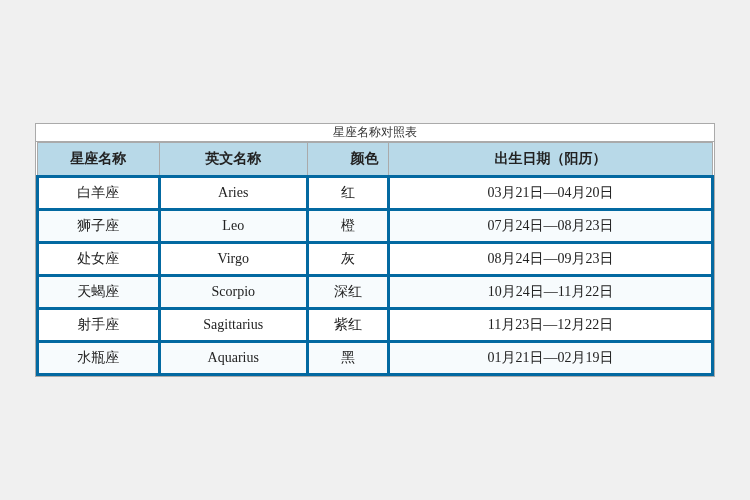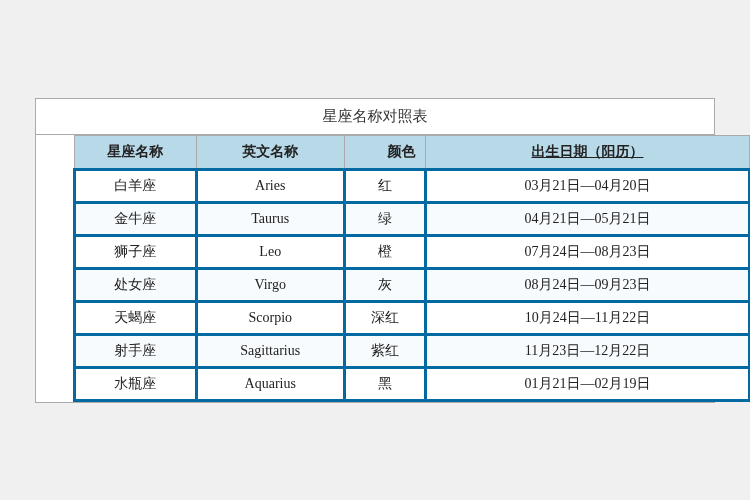--- a/index.html
+++ b/index.html
@@ -13,29 +13,28 @@
       font-family: 'SimSun', 'STSong', serif;
       font-size: 14px;
     }
     .container {
       width: 680px;
       background: #fff;
       border: 1px solid #aaa;
     }
     .title {
       text-align: center;
-      padding: 8px 0;
-      font-size: 15px;
+      padding: 0 0;
+      font-size: 12px;
       color: #333;
       border-bottom: 1px solid #aaa;
     }
     table {
       width: 100%;
       border-collapse: collapse;
-      margin-left: 37px;
     }
     thead tr th {
       background-color: #b8d9e8;
       border: 1px solid #aaa;
       padding: 7px 8px;
       text-align: center;
       font-weight: bold;
       color: #222;
     }
     tbody tr td {
@@ -46,21 +45,21 @@
     }
     tbody tr:nth-child(even) {
       background-color: #f7fbfd;
     }
     tbody tr:nth-child(odd) {
       background-color: #ffffff;
     }
     .col-name { width: 18%; }
     .col-en   { width: 22%; }
     .col-color{ width: 12%; padding-left: 41px; }
-    .col-date { width: 48%; text-decoration: underline; }
+    .col-date { width: 48%; }
   </style>
 </head>
 <body>
 
 <div class="container">
   <div class="title">星座名称对照表</div>
   <table>
     <thead>
       <tr>
         <th class="col-name">星座名称</th>
@@ -68,26 +67,20 @@
         <th class="col-color">颜色</th>
         <th class="col-date">出生日期（阳历）</th>
       </tr>
     </thead>
     <tbody id="table-body">
     <tr>
           <td>白羊座</td>
           <td>Aries</td>
           <td>红</td>
           <td>03月21日—04月20日</td>
-        </tr>
-        <tr>
-          <td>金牛座</td>
-          <td>Taurus</td>
-          <td>绿</td>
-          <td>04月21日—05月21日</td>
         </tr>
         <tr>
           <td>狮子座</td>
           <td>Leo</td>
           <td>橙</td>
           <td>07月24日—08月23日</td>
         </tr>
         <tr>
           <td>处女座</td>
           <td>Virgo</td>

